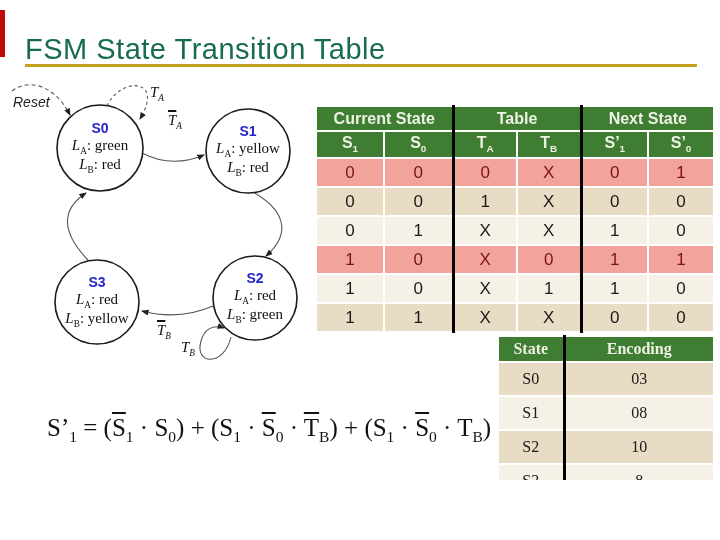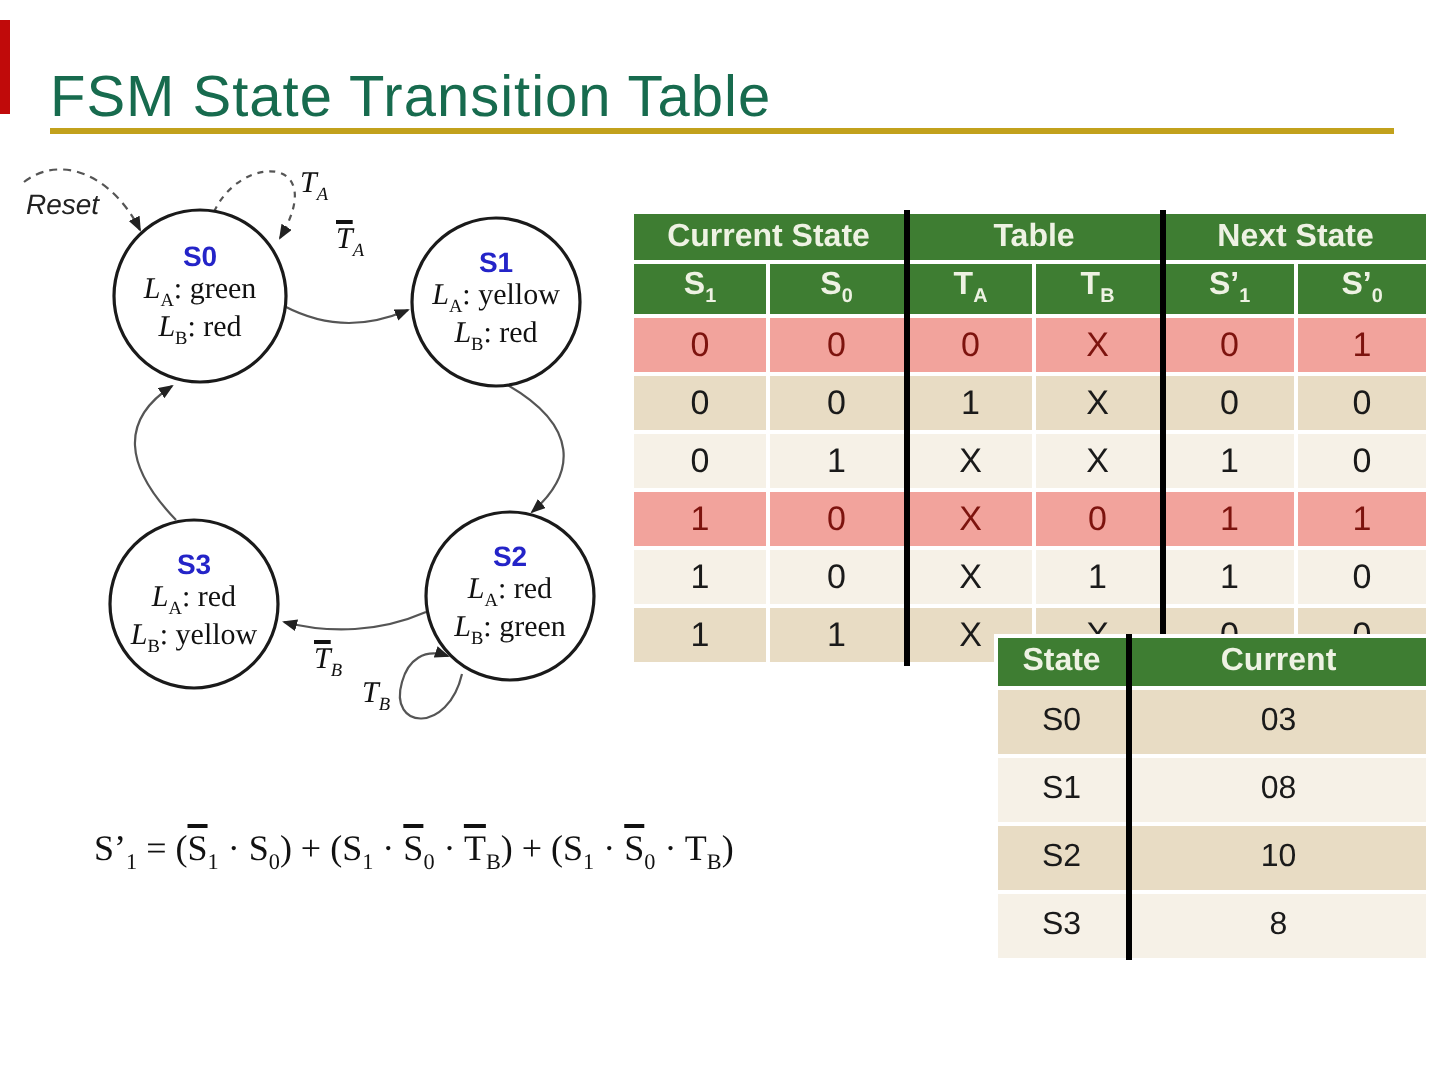--- a/index.html
+++ b/index.html
@@ -35,29 +35,29 @@
   .ttable th{background:#3e7d32;color:#eef2e3;font-weight:bold;}
   .ttable .group-row th{font-size:16px;height:23px;}
   .ttable .col-row th{font-size:16px;height:25px;}
   .ttable td{font-size:17px;height:27px;color:#1a1a1a;}
   .gb{border-right:3px solid #000 !important;}
   .r-tan td{background:#e8dcc4;}
   .r-cream td{background:#f6f1e7;}
   .r-pink td{background:#f2a39c;color:#7d130e;}
 
   
-  .etable{position:absolute;left:497px;top:317px;width:216px;font-family:Liberation Sans, sans-serif;}
+  .etable{position:absolute;left:497px;top:335px;width:216px;font-family:Liberation Serif, serif;}
   .etable th,.etable td{border:2px solid #ffffff;text-align:center;padding:0;}
   .etable th{background:#3e7d32;color:#eef2e3;font-weight:bold;font-size:16px;height:24px;}
   .etable td{font-size:16px;height:32px;color:#1a1a1a;}
   .t-tan td{background:#e8dcc4;}
   .t-cream td{background:#f6f1e7;}
 
   
-  .eq{position:absolute;left:47px;font-size:18px;font-family:"Liberation Serif",serif;
+  .eq{position:absolute;left:47px;font-size:25px;font-family:"Liberation Serif",serif;
       color:#111;white-space:nowrap;}
   .eq-1{top:414px;}
   .eq-2{top:470px;}
 </style>
 </head>
 <body>
 
 <div class="slide">
 
   <div class="red-accent"></div>
@@ -191,21 +191,21 @@
   </table>
 
   <table class="etable">
     <colgroup>
         <col style="width:66px">
         <col style="width:150px">
       </colgroup>
     <thead>
       <tr>
         <th class="gb">State</th>
-        <th>Current</th>
+        <th>Encoding</th>
       </tr>
     </thead>
     <tbody>
       <tr class="t-tan">
         <td class="gb">S0</td>
         <td>03</td>
       </tr>
       <tr class="t-cream">
         <td class="gb">S1</td>
         <td>08</td>

